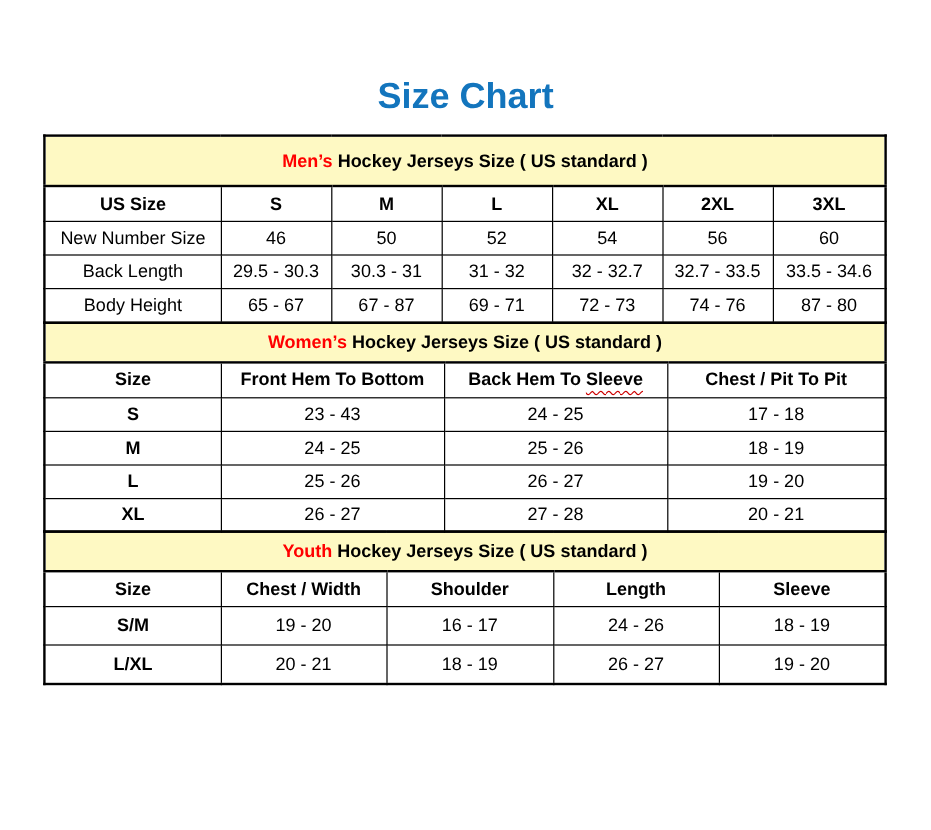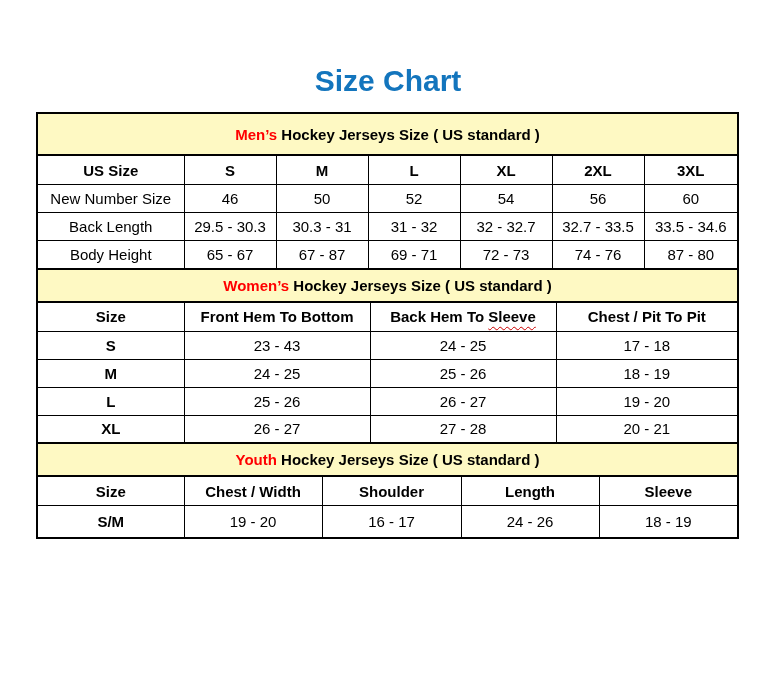--- a/index.html
+++ b/index.html
@@ -192,16 +192,23 @@
       <th>Length</th>
       <th>Sleeve</th>
     </tr>
     <tr class="youth-row">
       <td class="label-bold">S/M</td>
       <td>19 - 20</td>
       <td>16 - 17</td>
       <td>24 - 26</td>
       <td>18 - 19</td>
     </tr>
+    <tr class="youth-row">
+      <td class="label-bold">L/XL</td>
+      <td>20 - 21</td>
+      <td>18 - 19</td>
+      <td>26 - 27</td>
+      <td>19 - 20</td>
+    </tr>
   </tbody>
     </table>
 
 </div>
 
 </body></html>

